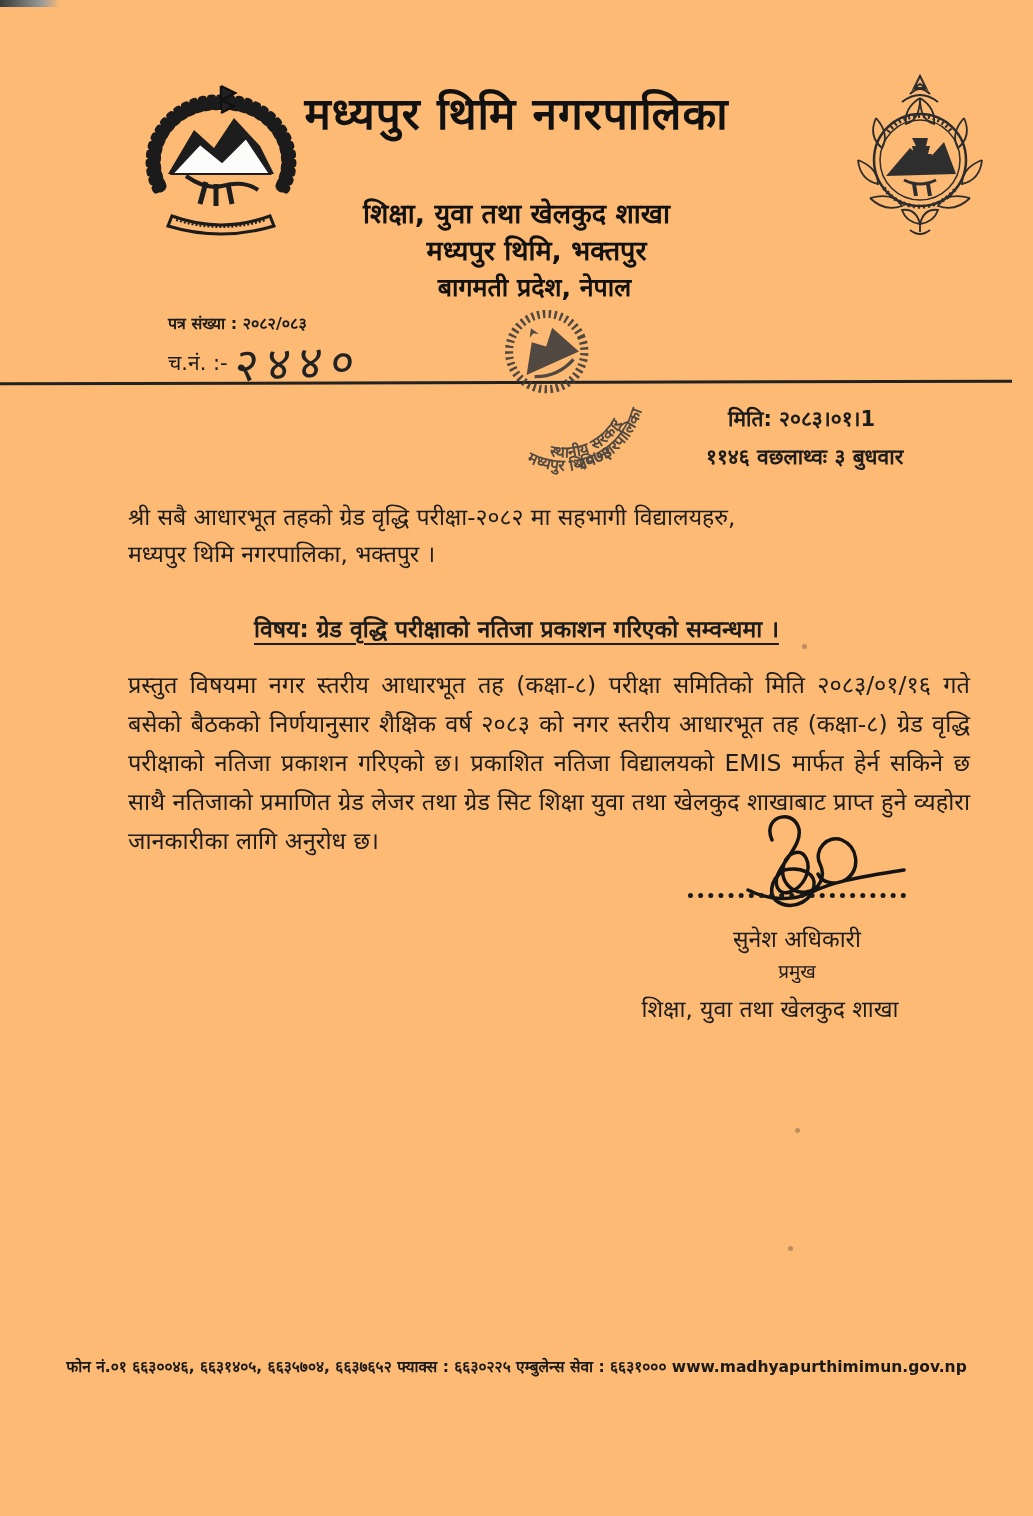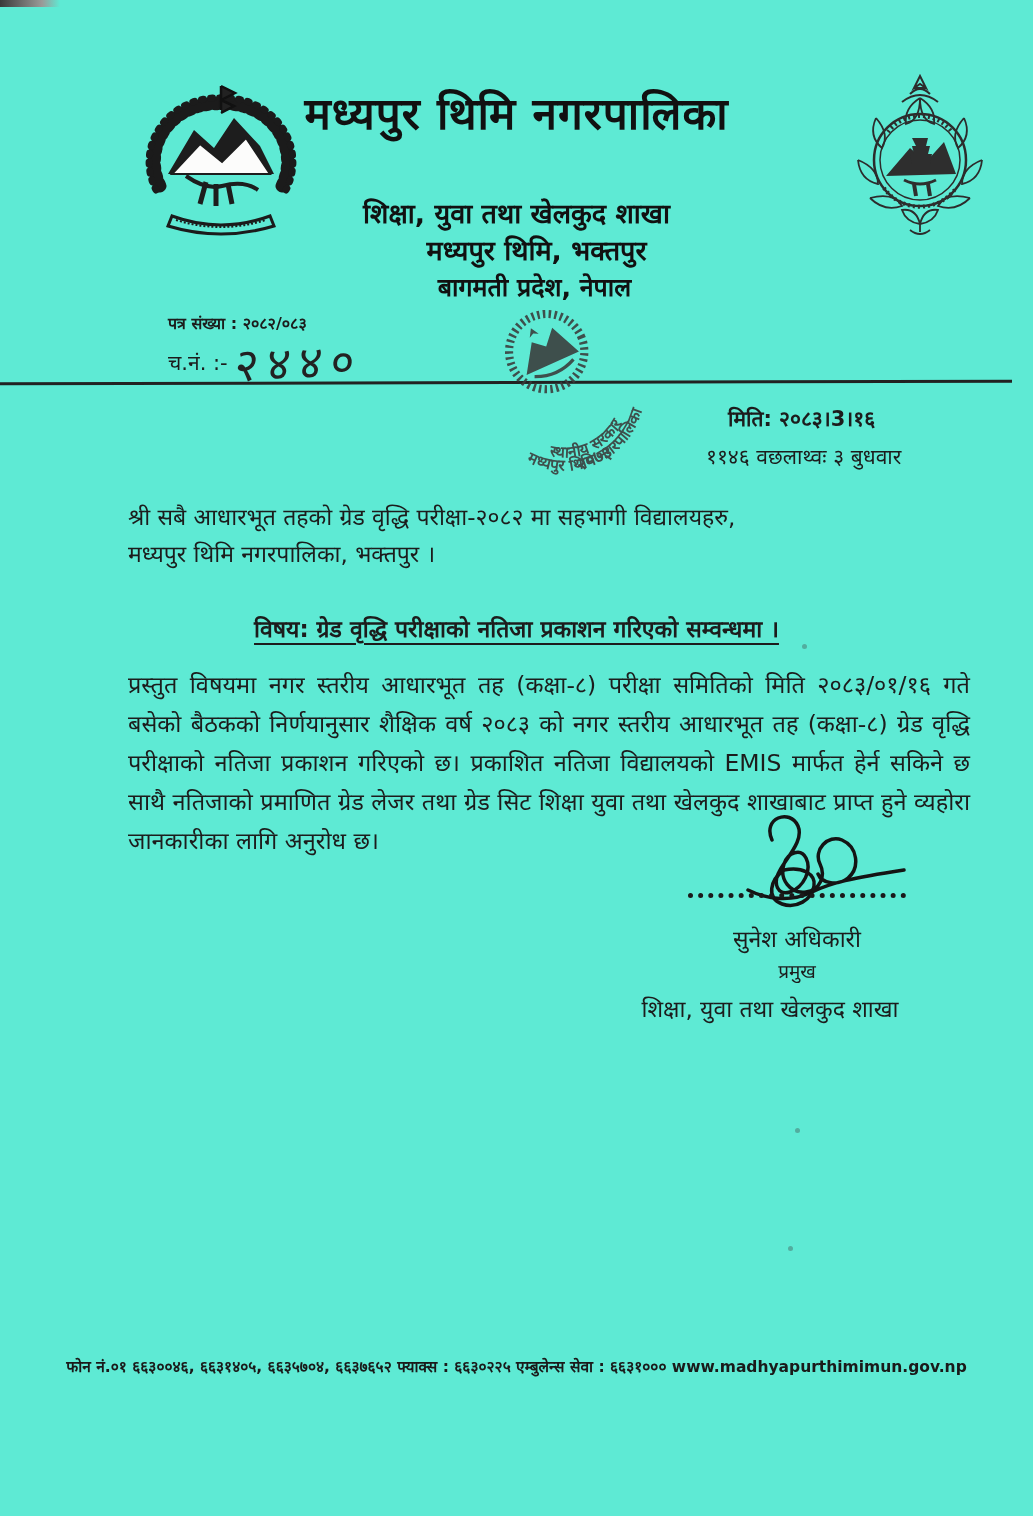--- a/index.html
+++ b/index.html
@@ -2,21 +2,21 @@
 <html><head>
 <meta charset="utf-8">
 <style>
   * { margin: 0; padding: 0; box-sizing: border-box; }
   html,body { background: #e8e8e6; }
   .page {
     position: relative;
     width: 1033px;
     height: 1516px;
     margin: 0 auto;
-    background: #5eead4;
+    background: #fdba74;
     overflow: hidden;
     font-family: "DejaVu Sans", "Liberation Sans", sans-serif;
     color: #1c1c1c;
   }
   .abs { position: absolute; }
 
   
   .scan-strip { left: 0; top: 0; width: 60px; height: 7px;
     background: linear-gradient(90deg, #3a3a3a, #9a9a98 70%, transparent); }
   .speck { width: 5px; height: 5px; border-radius: 50%; background: rgba(60,60,60,.35); }
@@ -38,21 +38,21 @@
   .hand-no { left: 235px; top: 330px; font-size: 46px; font-weight: normal;
     letter-spacing: 8px; transform: rotate(-2deg) skewX(-6deg); color: #222; }
 
   .rule { left: 0; top: 381px; width: 1012px; height: 3px; background: #222;
     transform: rotate(-0.15deg); }
 
   .stamp { left: 462px; top: 296px; width: 200px; height: 180px; opacity: .88; }
 
   
   .date1 { left: 728px; top: 404px; font-size: 21px; font-weight: 600; }
-  .date2 { left: 706px; top: 442px; font-size: 21px; font-weight: 400; }
+  .date2 { left: 706px; top: 442px; font-size: 21px; font-weight: 700; }
 
   
   .addr1 { left: 128px; top: 500px; font-size: 23px; }
   .addr2 { left: 128px; top: 537px; font-size: 23px; }
 
   
   .subject { left: 0; width: 100%; top: 612px; text-align: center;
     font-size: 23px; font-weight: bold; }
   .subject span { text-decoration: underline; text-underline-offset: 6px; }
 
@@ -160,21 +160,21 @@
       <text font-size="19" font-weight="bold" fill="#3a3a3a" font-family="'DejaVu Sans', sans-serif">
         <textPath href="#arcIn" startOffset="50%" text-anchor="middle">स्थानीय सरकार</textPath>
       </text>
       <text font-size="19" font-weight="bold" fill="#3a3a3a" font-family="'DejaVu Sans', sans-serif">
         <textPath href="#arcOut" startOffset="50%" text-anchor="middle">मध्यपुर थिमि नगरपालिका</textPath>
       </text>
       <text x="110" y="214" font-size="22" font-weight="bold" fill="#3a3a3a" text-anchor="middle" font-family="'DejaVu Sans', sans-serif">२०७३</text>
     </svg>
   </div>
 
-  <div class="abs date1">मिति: २०८३।3।१६</div>
+  <div class="abs date1">मिति: २०८३।०१।1</div>
   <div class="abs date2">११४६ वछलाथ्वः ३ बुधवार</div>
 
   <div class="abs addr1">श्री सबै आधारभूत तहको ग्रेड वृद्धि परीक्षा-२०८२ मा सहभागी विद्यालयहरु,</div>
   <div class="abs subject">
     <span>विषय: ग्रेड वृद्धि परीक्षाको नतिजा प्रकाशन गरिएको सम्वन्धमा ।</span>
   </div>
 
   <div class="abs addr2">मध्यपुर थिमि नगरपालिका, भक्तपुर ।</div>
 
   <div class="abs body-par">प्रस्तुत विषयमा नगर स्तरीय आधारभूत तह (कक्षा-८) परीक्षा समितिको मिति २०८३/०१/१६ गते बसेको बैठकको निर्णयानुसार शैक्षिक वर्ष २०८३ को नगर स्तरीय आधारभूत तह (कक्षा-८) ग्रेड वृद्धि परीक्षाको नतिजा प्रकाशन गरिएको छ। प्रकाशित नतिजा विद्यालयको EMIS मार्फत हेर्न सकिने छ साथै नतिजाको प्रमाणित ग्रेड लेजर तथा ग्रेड सिट शिक्षा युवा तथा खेलकुद शाखाबाट प्राप्त हुने व्यहोरा जानकारीका लागि अनुरोध छ।</div>

